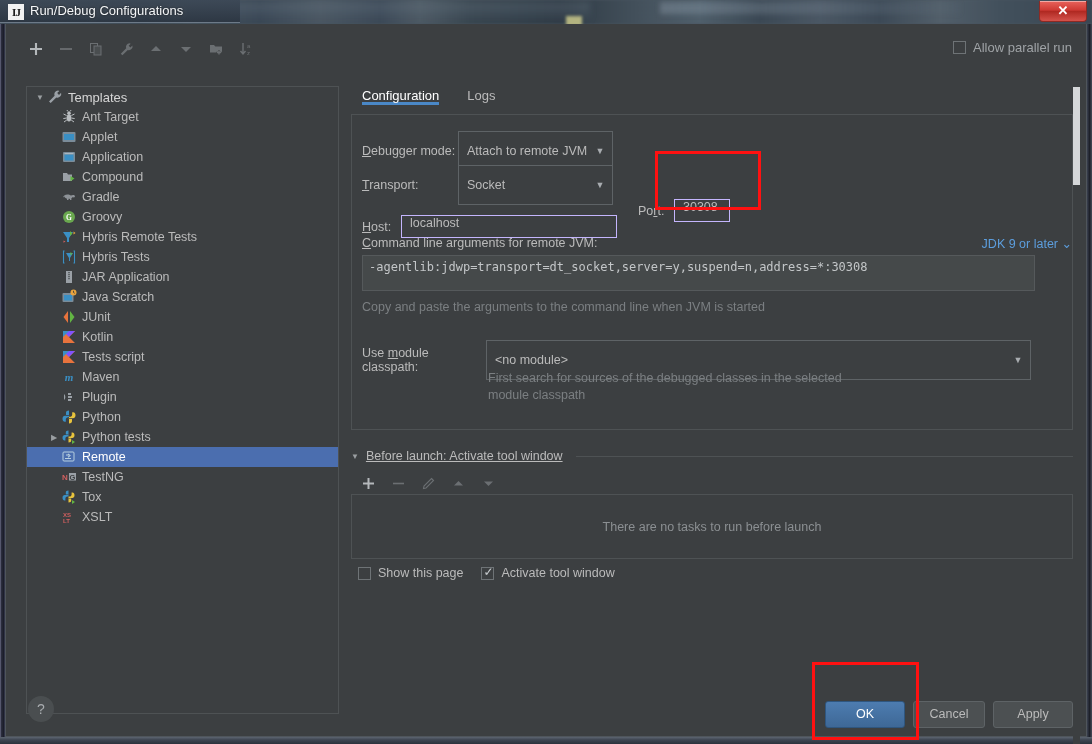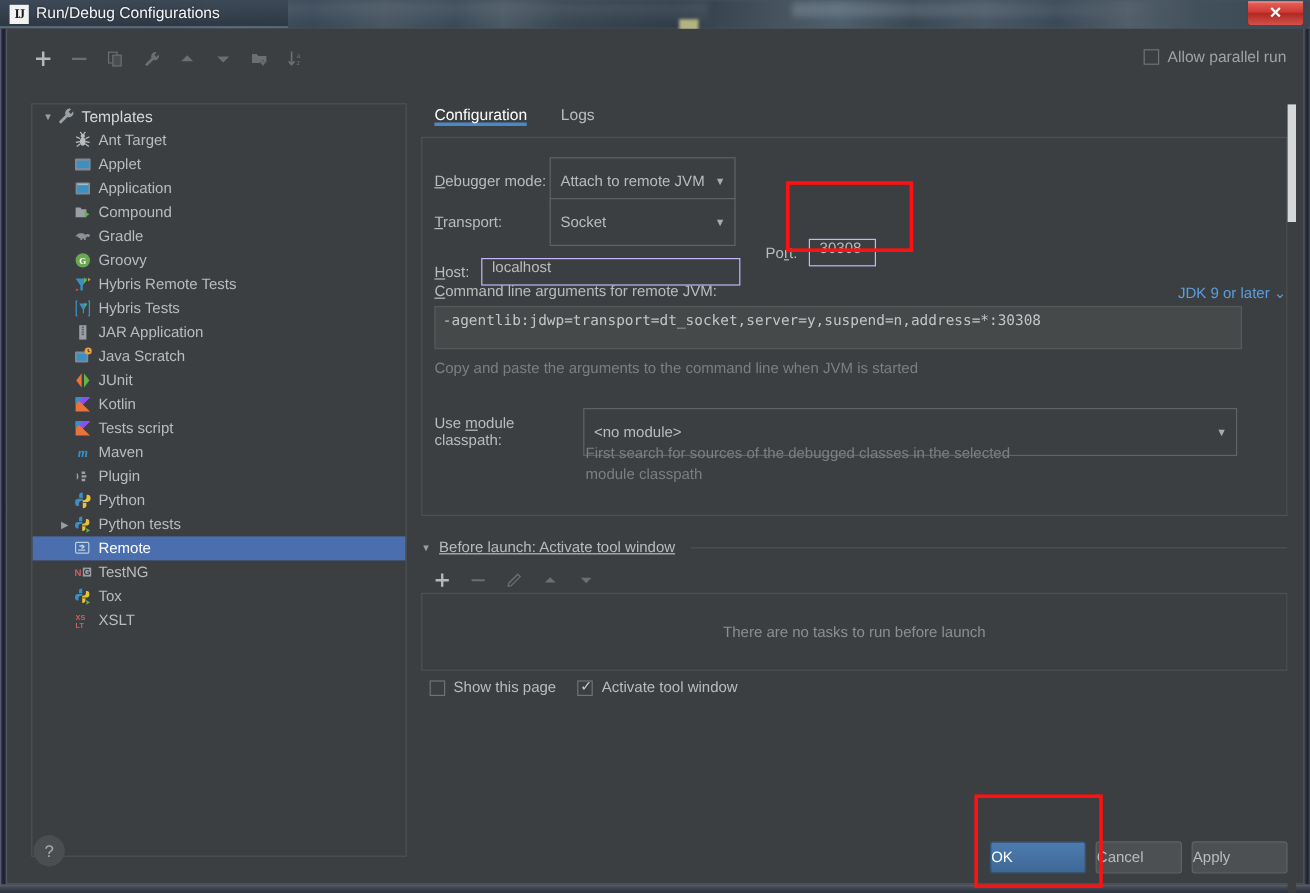--- a/index.html
+++ b/index.html
@@ -208,21 +208,21 @@
   
   .help-btn {
     position: absolute; left: 22px; bottom: 14px; width: 26px; height: 26px;
     border-radius: 50%; background: #4a4e50; color: #a8acaf;
     font: 14px/26px "Liberation Sans", sans-serif; text-align: center; cursor: pointer;
   }
 
   
   .btn {
     position: absolute; height: 27px; border-radius: 3px;
-    font-size: 12.5px; text-align: left; line-height: 25px; cursor: pointer;
+    font-size: 12.5px; text-align: center; line-height: 25px; cursor: pointer;
   }
   .btn-ok {
     left: 825px; top: 701px; width: 80px;
     background: linear-gradient(180deg,#4d7cb0,#3e6896);
     border: 1px solid #2f567f; color: #ffffff;
   }
   .btn-cancel {
     left: 913px; top: 701px; width: 72px;
     background: #4c5052; border: 1px solid #5e6366; color: #bbbbbb;
   }

